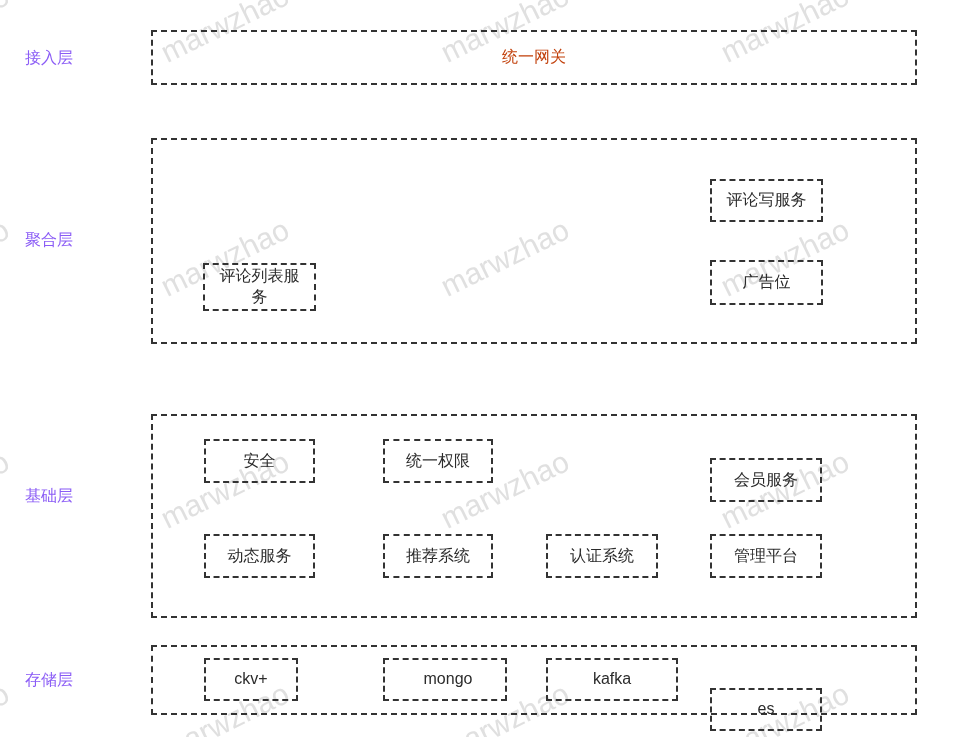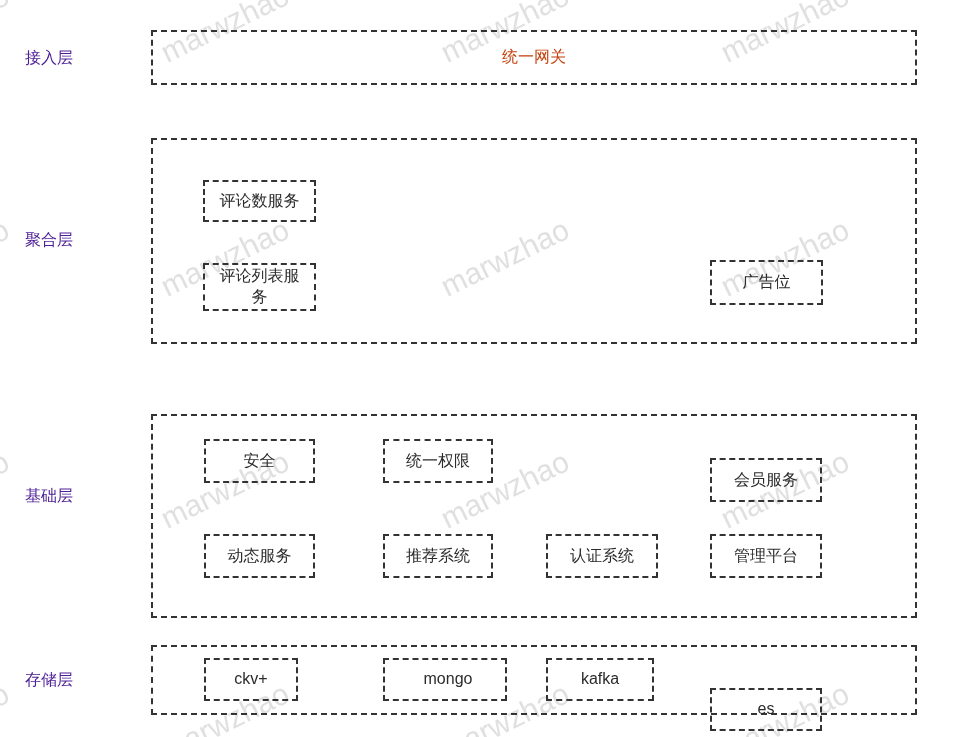--- a/index.html
+++ b/index.html
@@ -23,21 +23,21 @@
     transform: translate(-50%, -50%) rotate(-26deg);
     user-select: none;
     pointer-events: none;
   }
   .layer-label {
     position: absolute;
     left: 25px;
     transform: translateY(-50%);
     z-index: 2;
     font-size: 16px;
-    color: #4c1d95;
+    color: #8b5cf6;
     white-space: nowrap;
   }
   .layer-box {
     position: absolute;
     z-index: 1;
     border: 2px dashed #333333;
     box-sizing: border-box;
     display: flex;
     align-items: center;
     justify-content: center;
@@ -81,31 +81,31 @@
     <div class="watermark" style="left: -55px; top: 722px; color: rgb(224, 224, 224);">marwzhao</div>
     <div class="watermark" style="left: 225px; top: 722px; color: rgb(224, 224, 224);">marwzhao</div>
     <div class="watermark" style="left: 505px; top: 722px; color: rgb(224, 224, 224);">marwzhao</div>
     <div class="watermark" style="left: 785px; top: 722px; color: rgb(224, 224, 224);">marwzhao</div>
     <div class="layer-label" style="left: 25px; top: 58px;">接入层</div>
     <div class="layer-box" style="left: 151px; top: 30px; width: 766px; height: 55px;">
       <span class="box-center-text">统一网关</span>
     </div>
     <div class="layer-label" style="left: 25px; top: 240px; text-align: right;">聚合层</div>
     <div class="layer-box" style="left: 151px; top: 138px; width: 766px; height: 206px;"></div>
-    <div class="node" style="left: 203px; top: 180px; width: 113px; height: 42px;">评论数服务</div>
+    <div class="node" style="left: 710px; top: 179px; width: 113px; height: 43px;">评论写服务</div>
     <div class="node" style="left: 203px; top: 263px; width: 113px; height: 48px;">评论列表服务</div>
     <div class="node" style="left: 710px; top: 260px; width: 113px; height: 45px;">广告位</div>
     <div class="layer-label" style="left: 25px; top: 480px; margin-top: 16px;">基础层</div>
     <div class="layer-box" style="left: 151px; top: 414px; width: 766px; height: 204px;"></div>
     <div class="node" style="left: 204px; top: 439px; width: 111px; height: 44px;">安全</div>
     <div class="node" style="left: 383px; top: 439px; width: 110px; height: 44px;">统一权限</div>
     <div class="node" style="left: 710px; top: 458px; width: 112px; height: 44px;">会员服务</div>
     <div class="node" style="left: 204px; top: 534px; width: 111px; height: 44px;">动态服务</div>
     <div class="node" style="left: 383px; top: 534px; width: 110px; height: 44px;">推荐系统</div>
     <div class="node" style="left: 546px; top: 534px; width: 112px; height: 44px;">认证系统</div>
     <div class="node" style="left: 710px; top: 534px; width: 112px; height: 44px;">管理平台</div>
     <div class="layer-label" style="left: 25px; top: 680px;">存储层</div>
     <div class="layer-box" style="left: 151px; top: 645px; width: 766px; height: 70px;"></div>
     <div class="node" style="left: 204px; top: 658px; width: 94px; height: 43px;">ckv+</div>
     <div class="node" style="left: 383px; top: 658px; width: 124px; height: 43px; padding-left: 16px;">mongo</div>
-    <div class="node" style="left: 546px; top: 658px; width: 108px; height: 43px;">kafka</div>
+    <div class="node" style="left: 546px; top: 658px; width: 132px; height: 43px;">kafka</div>
     <div class="node" style="left: 710px; top: 688px; width: 112px; height: 43px;">es</div>
   </div>
 
 </body></html>

